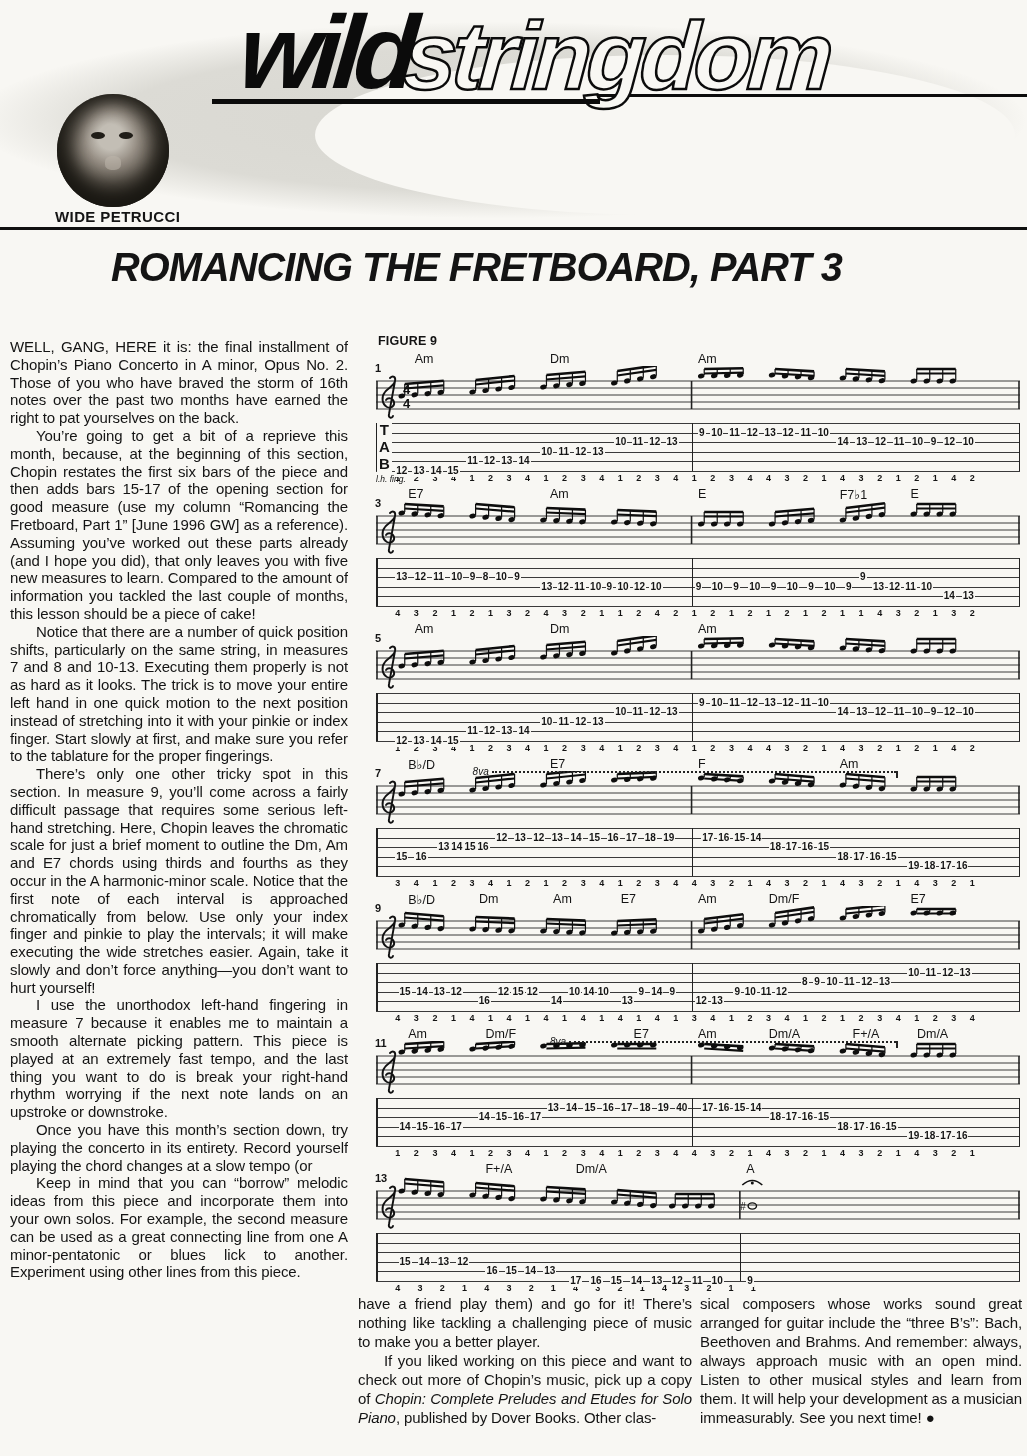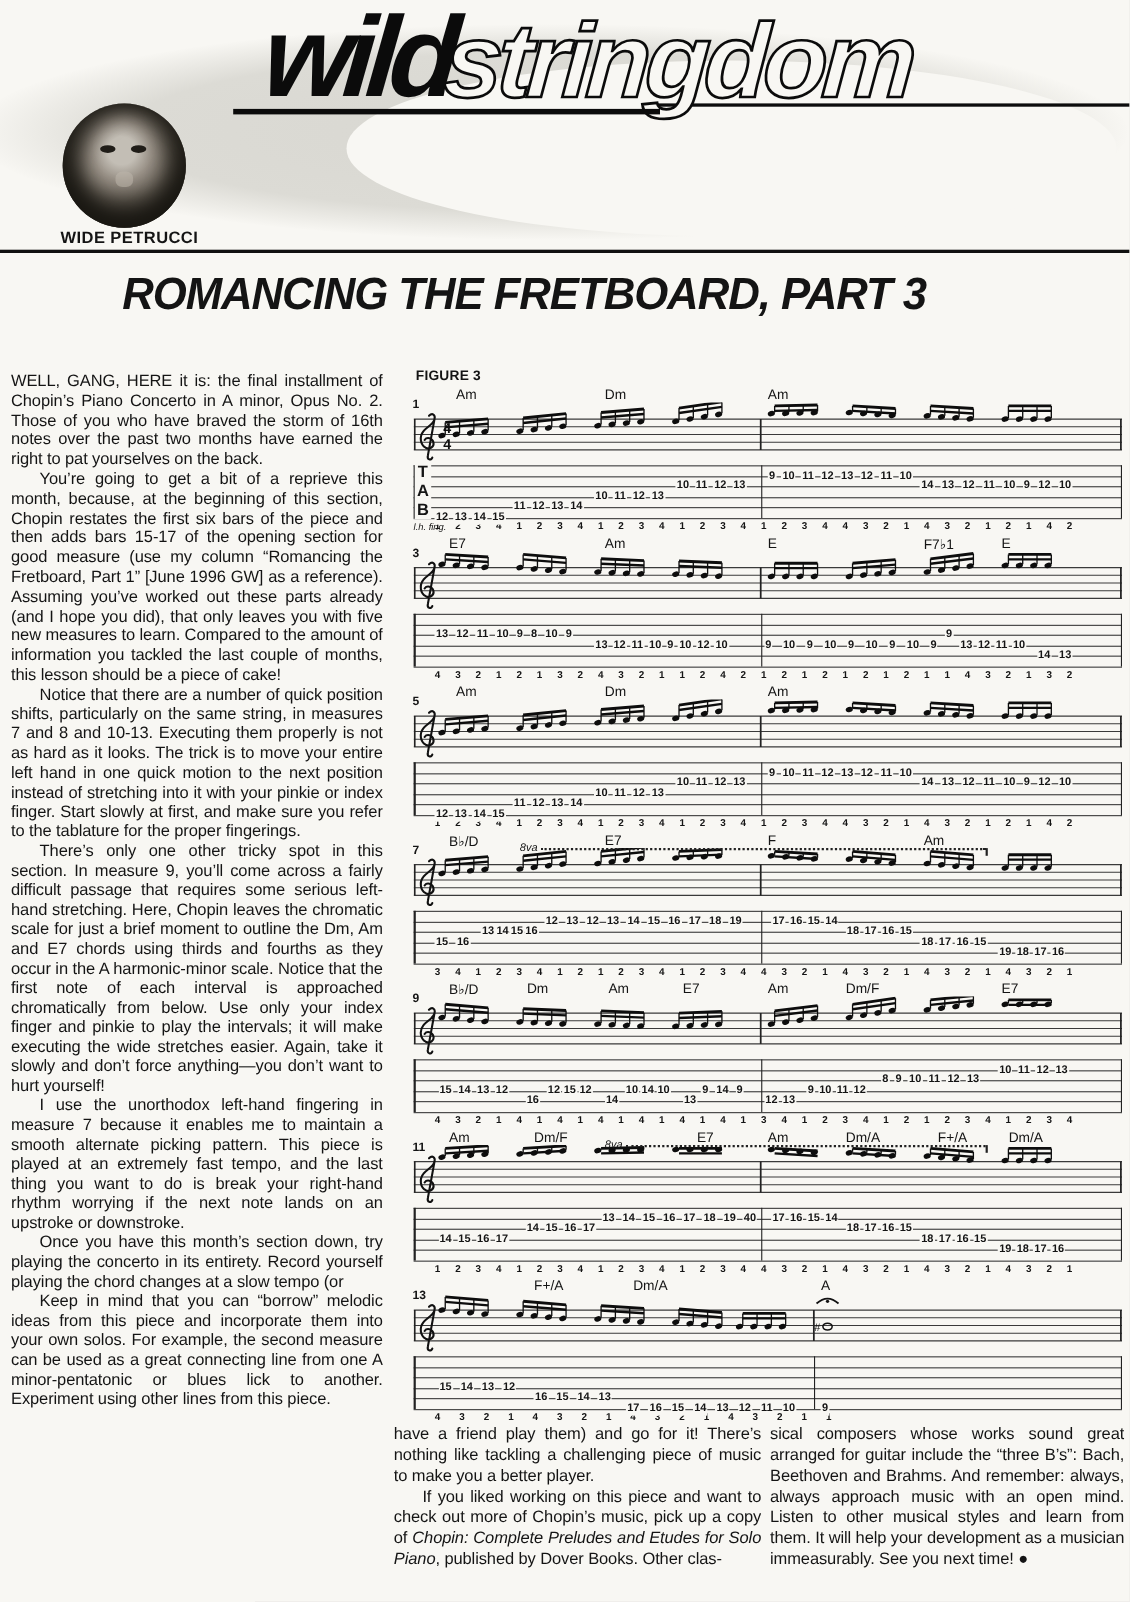--- a/index.html
+++ b/index.html
@@ -91,21 +91,21 @@
     </div>
   <div class="col col-mid">
       <p class="">have a friend play them) and go for it! There’s nothing like tackling a challenging piece of music to make you a better player.</p>
       <p class="ind">If you liked working on this piece and want to check out more of Chopin’s music, pick up a copy of <i>Chopin: Complete Preludes and Etudes for Solo Piano</i>, published by Dover Books. Other clas-</p>
     </div>
   <div class="col col-right">
       <p class="">sical composers whose works sound great arranged for guitar include the “three B’s”: Bach, Beethoven and Brahms. And remember: always, always approach music with an open mind. Listen to other musical styles and learn from them. It will help your development as a musician immeasurably. See you next time! ●</p>
     </div>
 
   <div class="figure">
-    <div class="fig-label">FIGURE 3</div>
+    <div class="fig-label">FIGURE 9</div>
     <div id="systems">
         <div class="system">
           <div class="chordrow">
             <span class="mnum">1</span>
             <span class="chord" style="left: 6%;">Am</span>
             <span class="chord" style="left: 27%;">Dm</span>
             <span class="chord" style="left: 50%;">Am</span>
           </div>
           <div class="staffwrap"><svg width="644" height="54" viewBox="0 0 644 54">
               <line x1="0" y1="15" x2="644" y2="15" stroke="#3a3a3a" stroke-width="1"></line>

